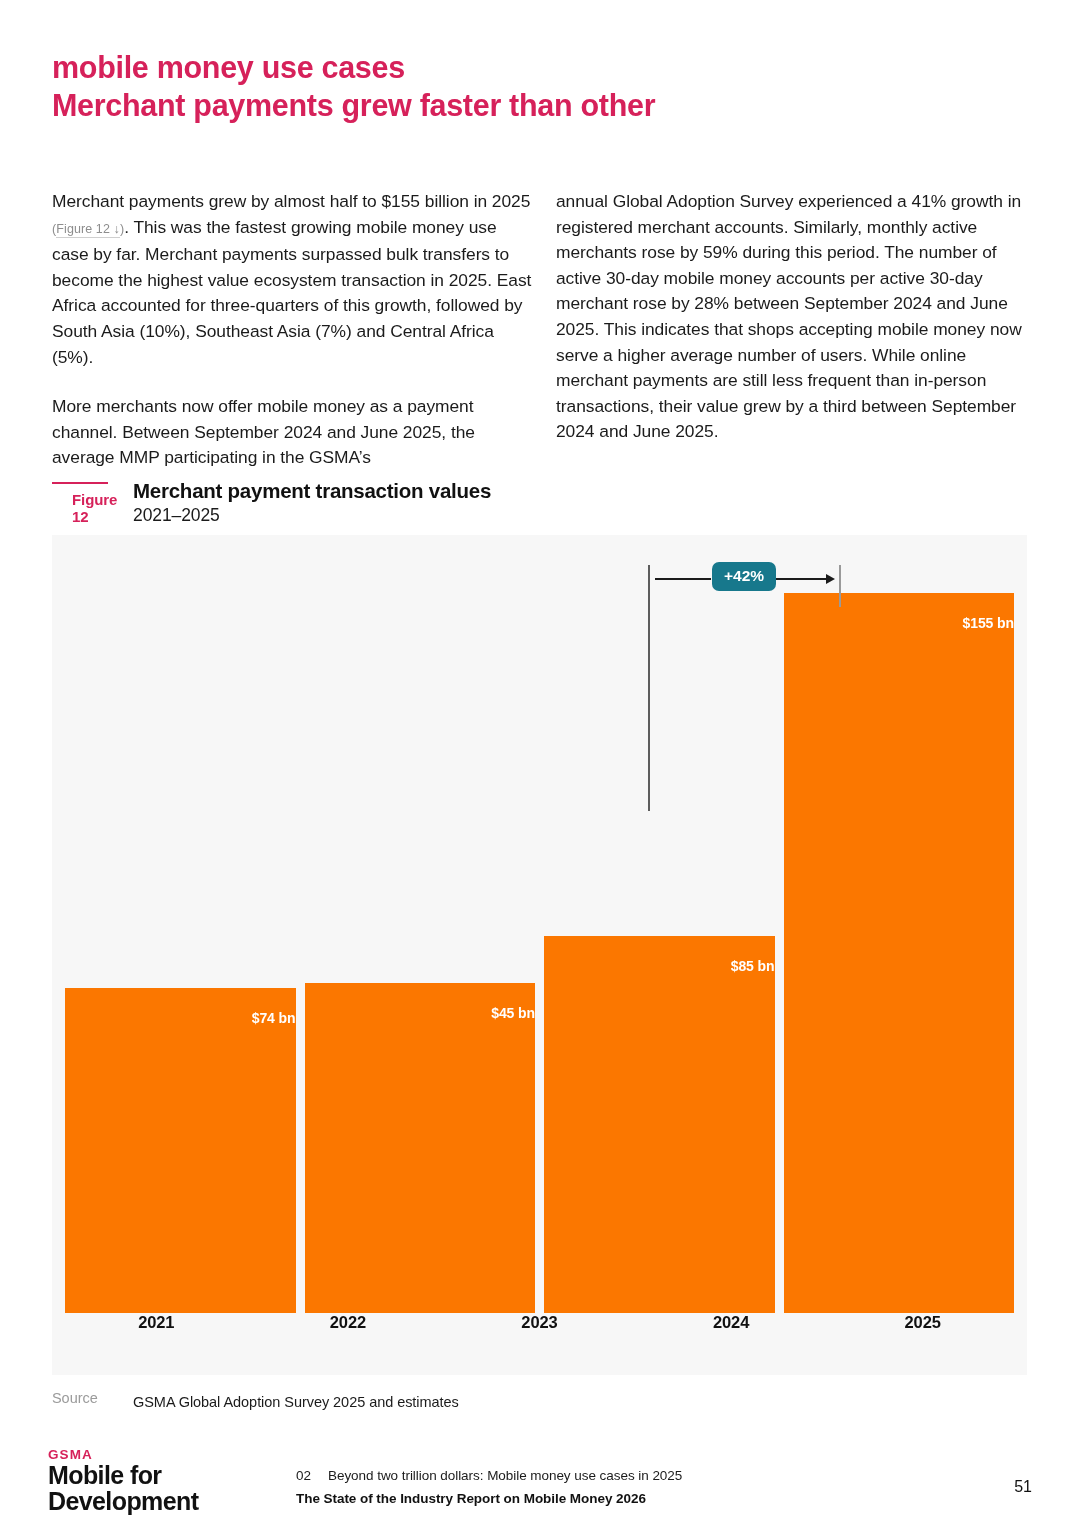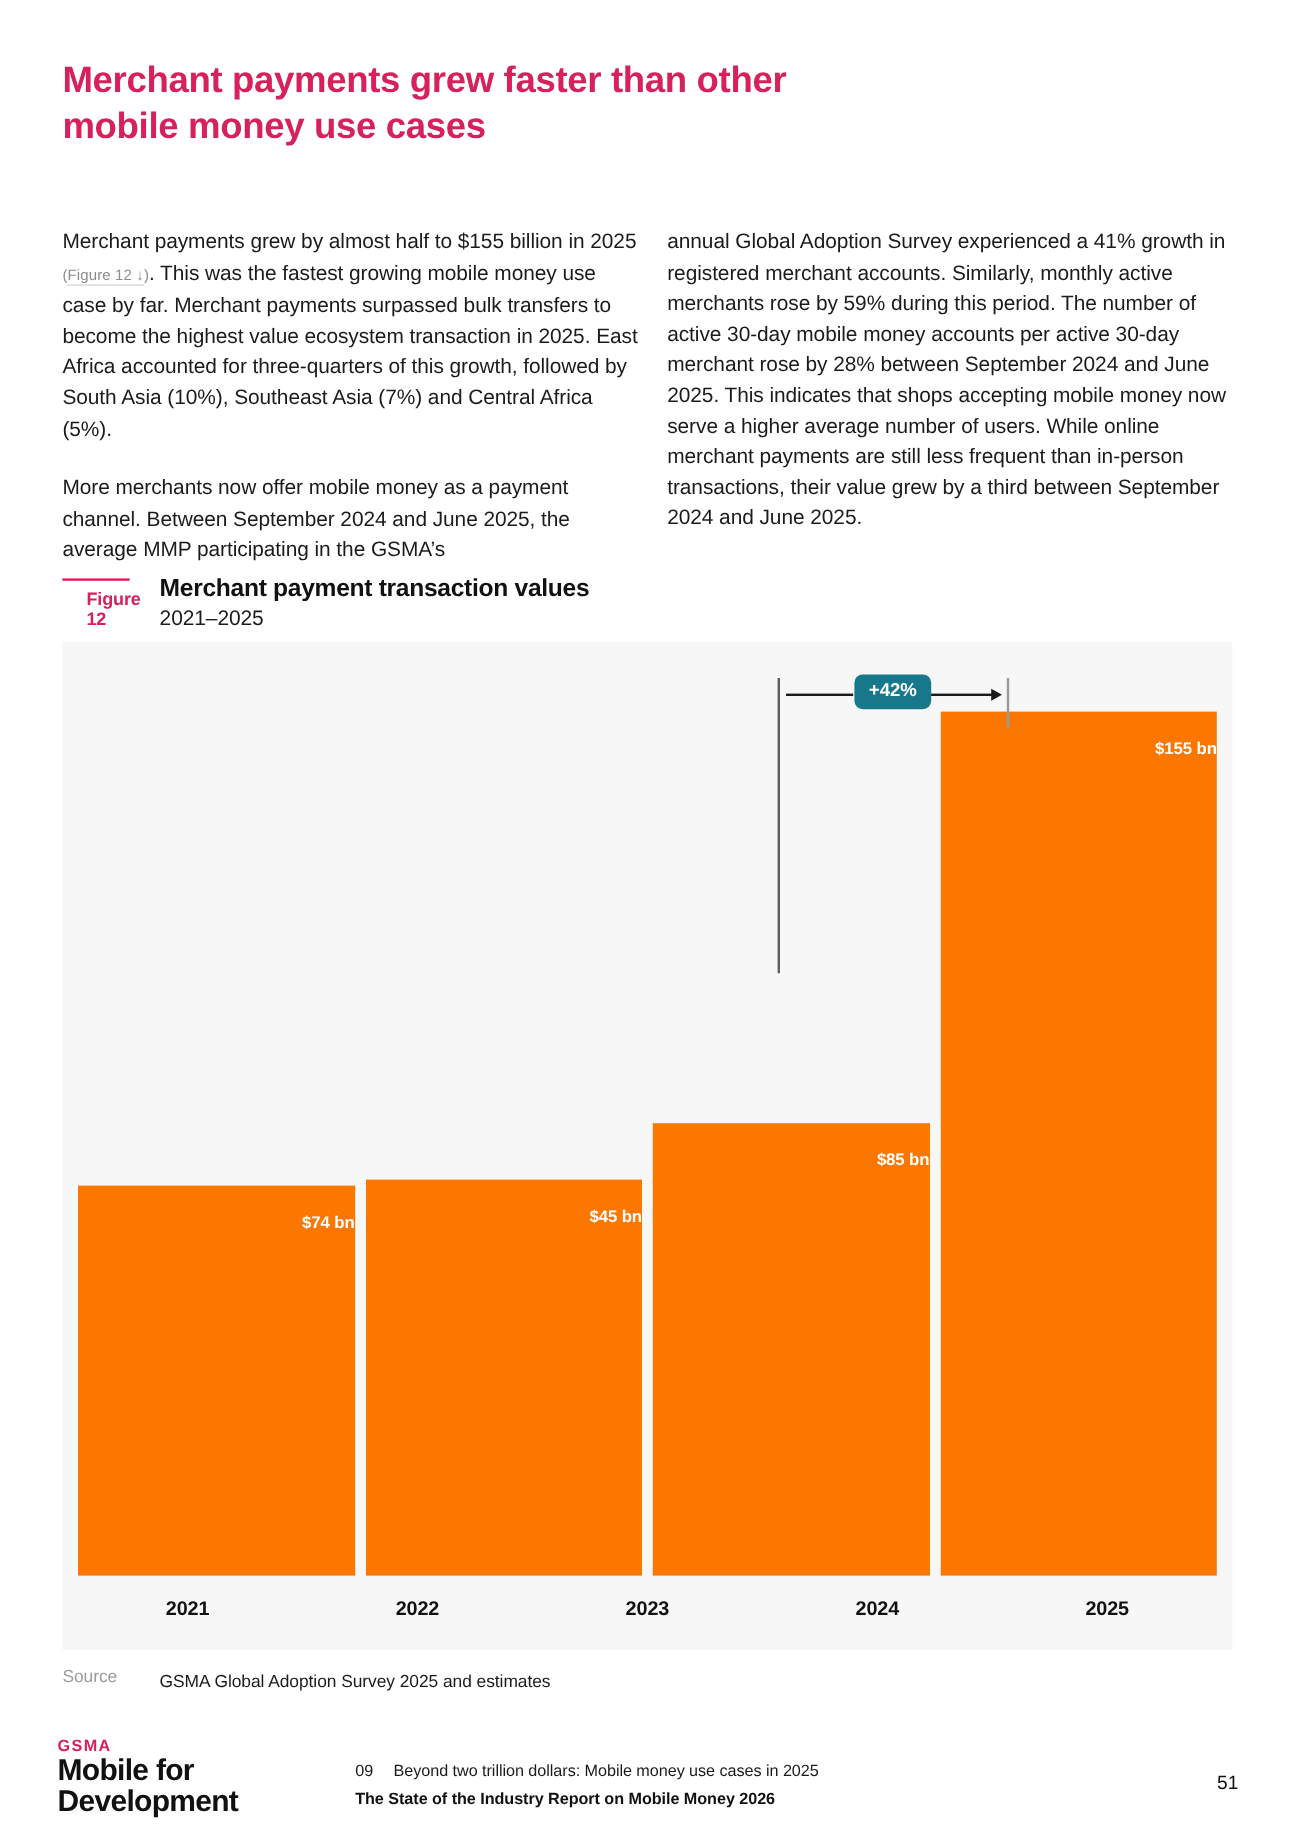--- a/index.html
+++ b/index.html
@@ -169,21 +169,20 @@
     left: 13px;
     right: 13px;
     bottom: 0;
     height: 62px;
     display: flex;
     gap: 9px;
   }
   .xtick {
     flex: 1 1 0;
     text-align: center;
-    padding-top: 19px;
     font-size: 16.5px;
     font-weight: 700;
     color: #111111;
     letter-spacing: -0.1px;
   }
 
   
   .ann-line-left {
     position: absolute;
     left: 583px;
@@ -315,22 +314,22 @@
     font-size: 16px;
     color: #111111;
   }
 </style>
 </head>
 <body>
 
 <div class="page">
 
   <h1 class="headline">
+    <span class="ln">mobile money use cases</span>
     <span class="ln">Merchant payments grew faster than other</span>
-    <span class="ln">mobile money use cases</span>
   </h1>
 
   <div class="col col-left">
     <p><span>Merchant payments grew by almost half to $155 billion in 2025 </span><span class="figref">(<span class="u">Figure 12 ↓</span>)</span><span>. This was the fastest growing mobile money use case by far. Merchant payments surpassed bulk transfers to become the highest value ecosystem transaction in 2025. East Africa accounted for three-quarters of this growth, followed by South Asia (10%), Southeast Asia (7%) and Central Africa (5%).</span></p>
     <p>More merchants now offer mobile money as a payment channel. Between September 2024 and June 2025, the average MMP participating in the GSMA’s</p>
   </div>
 
   <div class="col col-right">
     <p>annual Global Adoption Survey experienced a 41% growth in registered merchant accounts. Similarly, monthly active merchants rose by 59% during this period. The number of active 30-day mobile money accounts per active 30-day merchant rose by 28% between September 2024 and June 2025. This indicates that shops accepting mobile money now serve a higher average number of users. While online merchant payments are still less frequent than in-person transactions, their value grew by a third between September 2024 and June 2025.</p>
   </div>
@@ -402,20 +401,20 @@
   </div>
 
   <div class="footer-logo">
     <div class="logo-gsma">GSMA</div>
     <div class="logo-mfd">Mobile for</div>
     <div class="logo-mfd">Development</div>
   </div>
 
   <div class="footer-text">
     <div class="footer-line1">
-      <span class="footer-num">09</span><span>Beyond two trillion dollars: Mobile money use cases in 2025</span>
+      <span class="footer-num">02</span><span>Beyond two trillion dollars: Mobile money use cases in 2025</span>
     </div>
     <div class="footer-line2">The State of the Industry Report on Mobile Money 2026</div>
   </div>
 
   <div class="page-number">51</div>
 
 </div>
 
 </body></html>

